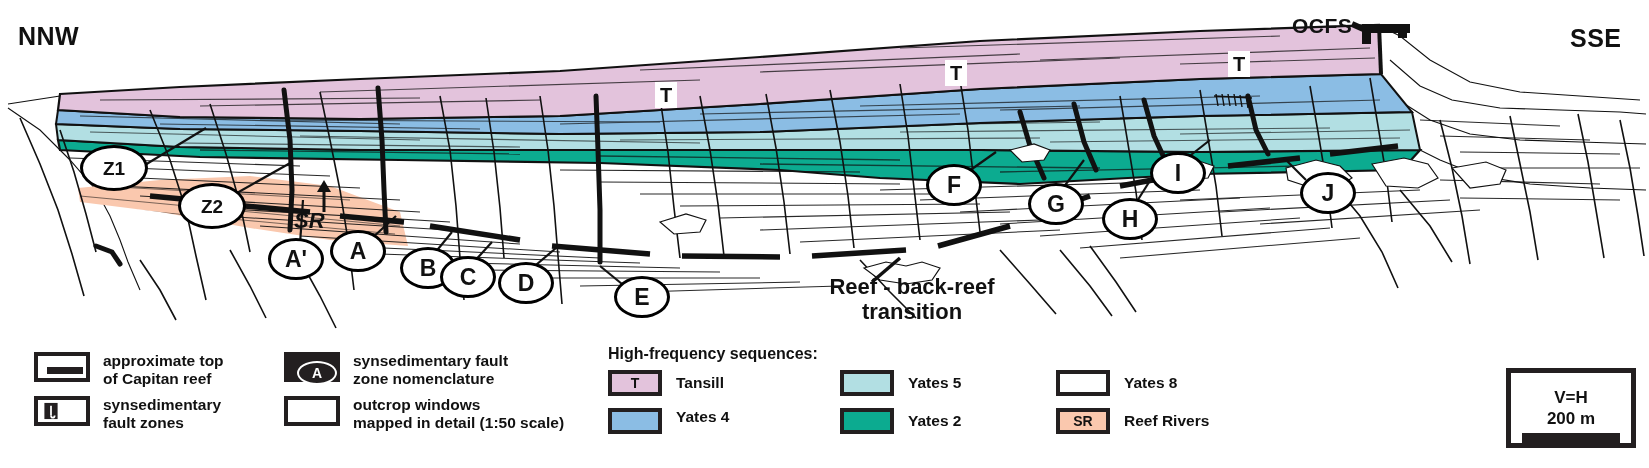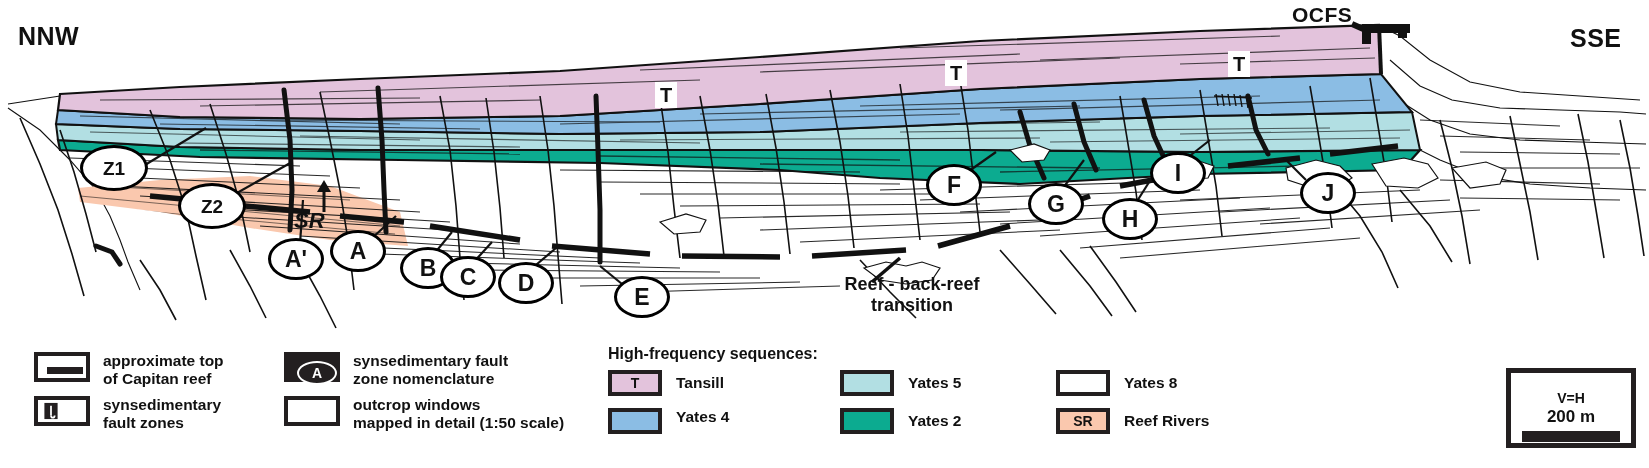--- a/index.html
+++ b/index.html
@@ -23,21 +23,21 @@
   .bubble{border:3.5px solid #000;background:#fff;border-radius:50%;
           display:flex;align-items:center;justify-content:center;
           font-weight:bold;color:#111;line-height:1;}
   .bubble.sz{width:50px;height:36px;font-size:23px;}
   .bubble.lz{width:62px;height:40px;font-size:19px;}
 
   
   .sr-anno{font-weight:bold;font-style:italic;font-size:22px;color:#111;}
 
   
-  .reef-anno{font-weight:bold;font-size:18px;color:#111;text-align:center;line-height:1.15;}
+  .reef-anno{font-weight:bold;font-size:22px;color:#111;text-align:center;line-height:1.15;}
 
   
   .legend-text{font-weight:bold;font-size:15.5px;color:#111;line-height:1.16;}
   .legend-title{font-weight:bold;font-size:16px;color:#111;}
 
   .swatch{border:4px solid #231f20;box-sizing:border-box;background:#fff;}
   .sw-sym{width:56px;height:30px;}
   .sw-seq{width:54px;height:26px;display:flex;align-items:center;justify-content:center;
           font-weight:bold;font-size:14px;color:#111;}
 
@@ -49,21 +49,21 @@
 
   
   .mini-ellipse{position:absolute;left:9px;top:5px;width:36px;height:20px;
                 border:2.5px solid #fff;border-radius:50%;background:#231f20;
                 display:flex;align-items:center;justify-content:center;
                 color:#fff;font-weight:bold;font-size:14px;}
 
   
   .scalebox{border:5px solid #231f20;background:#fff;box-sizing:border-box;
             display:flex;flex-direction:column;align-items:center;justify-content:center;}
-  .scale-vh{font-weight:bold;font-size:14px;color:#111;margin-top:15px;}
+  .scale-vh{font-weight:bold;font-size:17px;color:#111;margin-top:15px;}
   .scale-len{font-weight:bold;font-size:17px;color:#111;margin-top:1px;}
   .scale-bar{background:#231f20;width:98px;height:11px;margin-top:4px;}
 
   svg{display:block;}
 </style>
 </head>
 <body>
 
 <div id="root">
 
@@ -308,21 +308,21 @@
     </g>
 
     <g stroke="#111" stroke-width="3.5" fill="none">
       <path d="M900,258 L872,282"></path>
     </g>
   </svg>
 
   <div class="abs compass" style="left:18px;top:22px;">NNW</div>
   <div class="abs compass" style="left:1570px;top:24px;text-align:center;">SSE</div>
 
-  <div class="abs ocfs-label" style="left:1292px;top:3px;">OCFS</div>
+  <div class="abs ocfs-label" style="left:1292px;top:14px;">OCFS</div>
 
   <div class="abs tmark" style="left:655px;top:82px;">T</div>
   <div class="abs tmark" style="left:945px;top:60px;">T</div>
   <div class="abs tmark" style="left:1228px;top:51px;">T</div>
 
   <div class="abs bubble lz" style="left:80px;top:145px;">Z1</div>
   <div class="abs bubble lz" style="left:178px;top:183px;">Z2</div>
   <div class="abs bubble sz" style="left:268px;top:238px;">A'</div>
   <div class="abs bubble sz" style="left:330px;top:230px;">A</div>
   <div class="abs bubble sz" style="left:400px;top:247px;">B</div>

